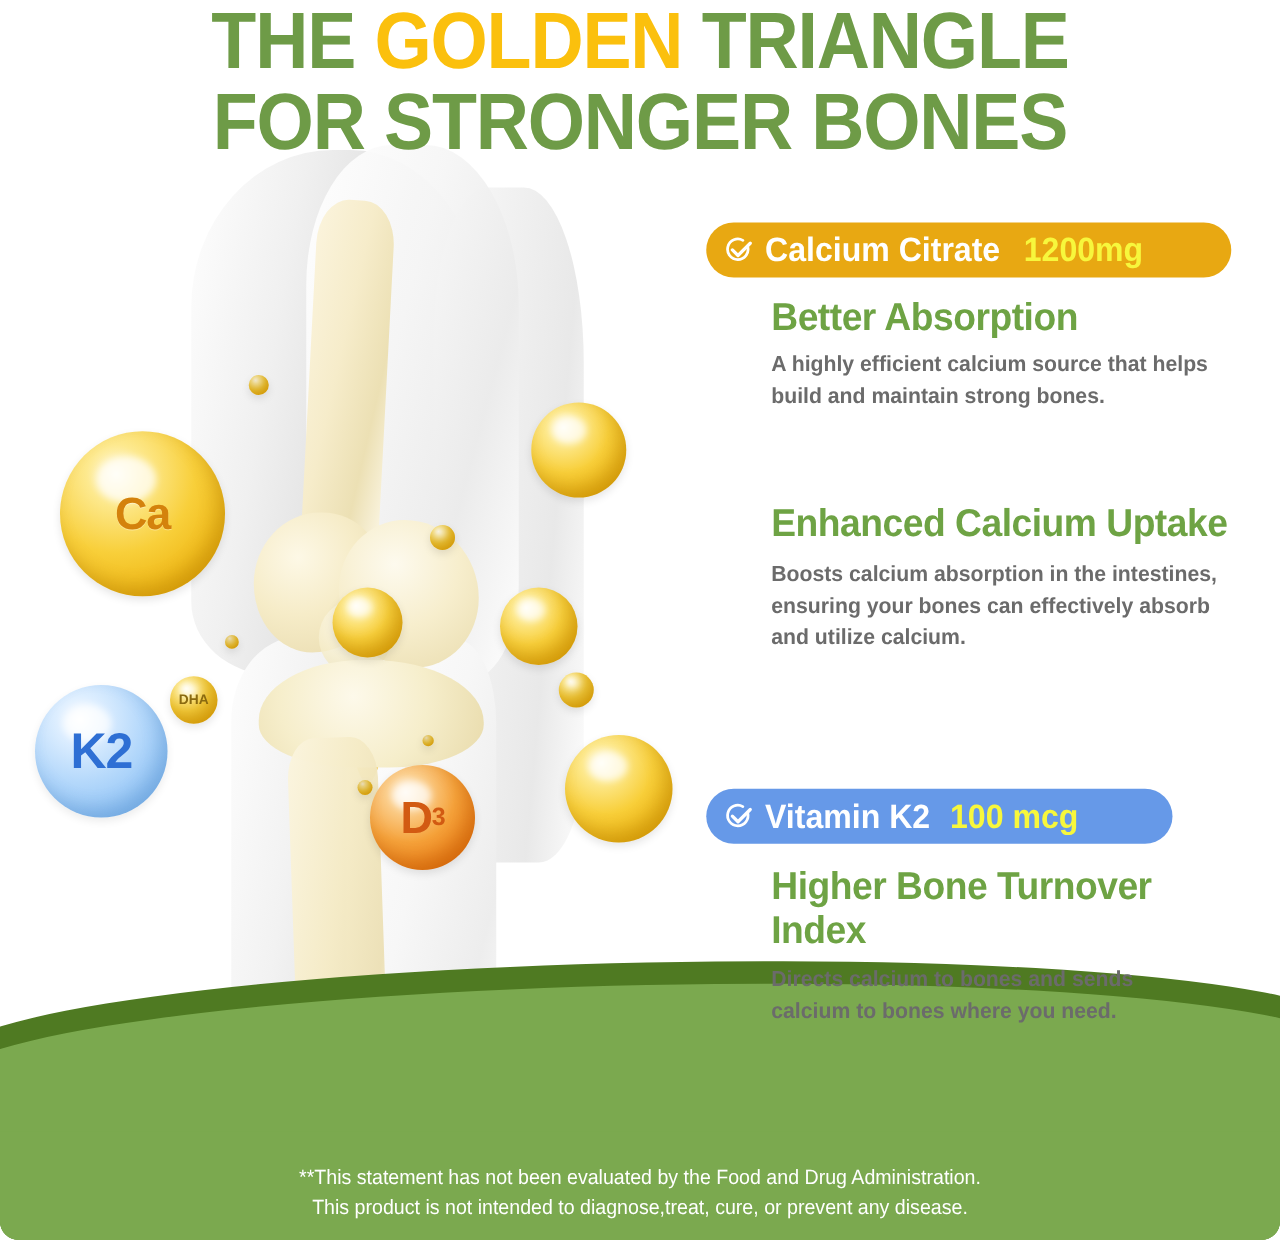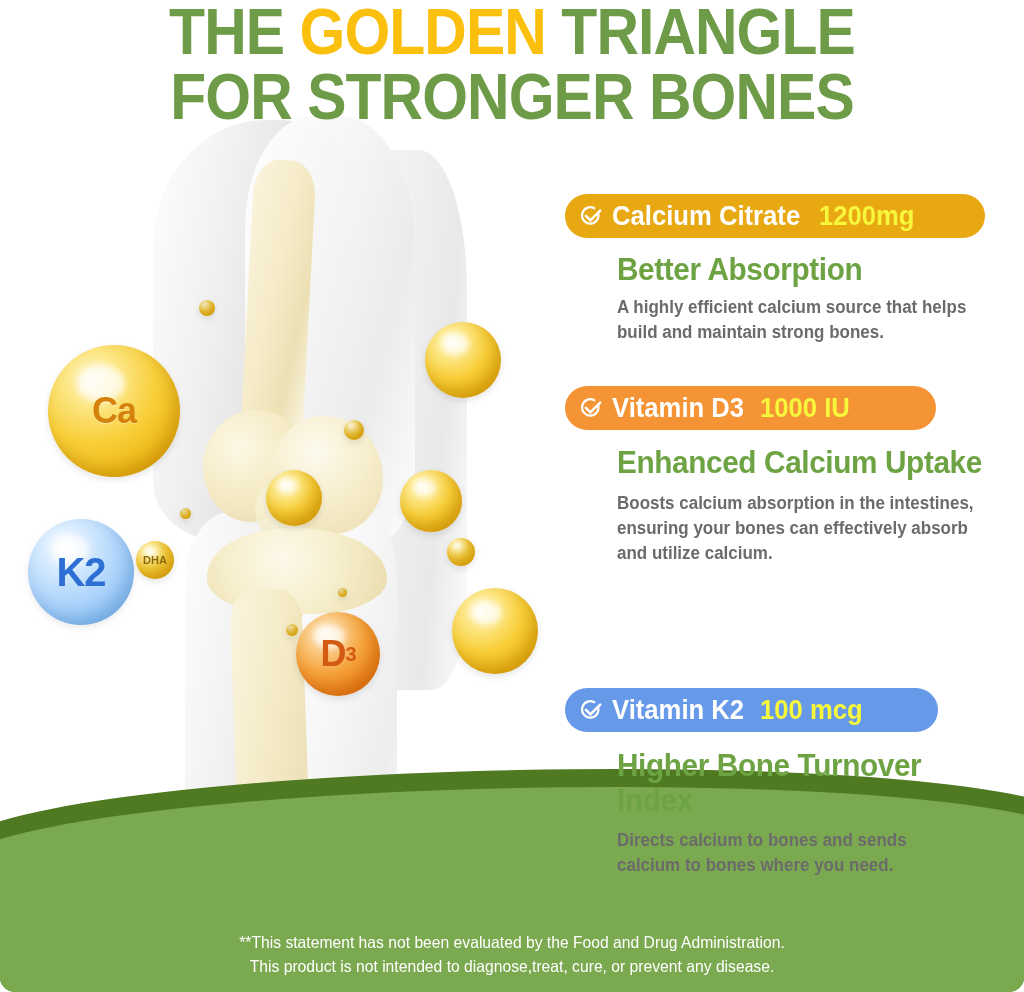--- a/index.html
+++ b/index.html
@@ -159,21 +159,21 @@
     box-shadow:inset -6px -8px 14px rgba(30,90,160,.22), 0 3px 7px rgba(0,0,0,.08);
   }
   .bub-label {
     position:absolute; left:0; top:0; width:100%; height:100%;
     display:flex; align-items:center; justify-content:center;
     font-weight:700; z-index:3; letter-spacing:-1px;
   }
 
   #bub-ca  { left:48px;  top:345px; width:132px; height:132px; z-index:16; }
   #bub-ca  .bub-label { color:#D4820C; font-size:36px; text-shadow:0 1px 0 rgba(255,255,255,.35); }
-  #bub-k2  { left:28px;  top:519px; width:106px; height:106px; z-index:16; }
+  #bub-k2  { left:28px;  top:548px; width:106px; height:106px; z-index:16; }
   #bub-k2  .bub-label { color:#2E6FD4; font-size:40px; }
   #bub-d3  { left:296px; top:612px; width:84px;  height:84px;  z-index:16; }
   #bub-d3  .bub-label { color:#D25A12; font-size:36px; }
   #bub-d3  .bub-label sup { font-size:20px; vertical-align:super; }
   #bub-dha { left:136px; top:541px; width:38px;  height:38px;  z-index:16; }
   #bub-dha .bub-label { color:#8A6A10; font-size:11px; letter-spacing:0; }
 
   #bub-f1 { left:425px; top:322px; width:76px;  height:76px;  z-index:15; }
   #bub-f2 { left:400px; top:470px; width:62px;  height:62px;  z-index:15; }
   #bub-f3 { left:447px; top:538px; width:28px;  height:28px;  z-index:15; }
@@ -182,23 +182,23 @@
   #bub-f6 { left:344px; top:420px; width:20px;  height:20px;  z-index:15; }
   #bub-f7 { left:199px; top:300px; width:16px;  height:16px;  z-index:15; }
   #bub-f8 { left:180px; top:508px; width:11px;  height:11px;  z-index:15; }
   #bub-f9 { left:286px; top:624px; width:12px;  height:12px;  z-index:15; }
   #bub-f10{ left:338px; top:588px; width:9px;   height:9px;   z-index:15; }
 
   
   .content { position:absolute; left:565px; top:0; width:440px; z-index:25; }
 
   .nutrient { position:absolute; left:0; width:440px; }
-  #nutrient-0 { top:194px; }
+  #nutrient-0 { top:178px; }
   #nutrient-1 { top:386px; }
-  #nutrient-2 { top:688px; }
+  #nutrient-2 { top:631px; }
 
   .badge {
     display:inline-flex; align-items:center; gap:9px;
     height:44px; padding:0 18px 0 14px;
     border-radius:22px;
     white-space:nowrap;
   }
   .badge-check { width:24px; height:24px; flex:0 0 24px; display:block; }
   .badge-name {
     color:#ffffff; font-weight:700; font-size:27px; line-height:27px;
@@ -287,28 +287,20 @@
           <path d="M19.2 9.4A8.2 8.2 0 1 1 15.3 4.3" fill="none" stroke="#fff" stroke-width="2.2" stroke-linecap="round"></path>
         </svg>
         <span class="badge-name">Calcium Citrate</span>
         <span class="badge-dose">1200mg</span>
       </div>
       <div class="n-heading">Better Absorption</div>
       <div class="n-desc">A highly efficient calcium source that helps build and maintain strong bones.</div>
     </div>
 
     <div class="nutrient" id="nutrient-1">
-      <div class="badge" style="background: rgb(244, 148, 52); width: 371px;">
-        <svg class="badge-check" viewBox="0 0 24 24">
-          <path d="M21.2 6.6 11.4 16.4 6.9 11.9" fill="none" stroke="#fff" stroke-width="2.6" stroke-linecap="round" stroke-linejoin="round"></path>
-          <path d="M19.2 9.4A8.2 8.2 0 1 1 15.3 4.3" fill="none" stroke="#fff" stroke-width="2.2" stroke-linecap="round"></path>
-        </svg>
-        <span class="badge-name">Vitamin D3</span>
-        <span class="badge-dose">1000 IU</span>
-      </div>
       <div class="n-heading">Enhanced Calcium Uptake</div>
       <div class="n-desc">Boosts calcium absorption in the intestines, ensuring your bones can effectively absorb and utilize calcium.</div>
     </div>
 
     <div class="nutrient" id="nutrient-2">
       <div class="badge" style="background: rgb(102, 153, 232); width: 373px;">
         <svg class="badge-check" viewBox="0 0 24 24">
           <path d="M21.2 6.6 11.4 16.4 6.9 11.9" fill="none" stroke="#fff" stroke-width="2.6" stroke-linecap="round" stroke-linejoin="round"></path>
           <path d="M19.2 9.4A8.2 8.2 0 1 1 15.3 4.3" fill="none" stroke="#fff" stroke-width="2.2" stroke-linecap="round"></path>
         </svg>

